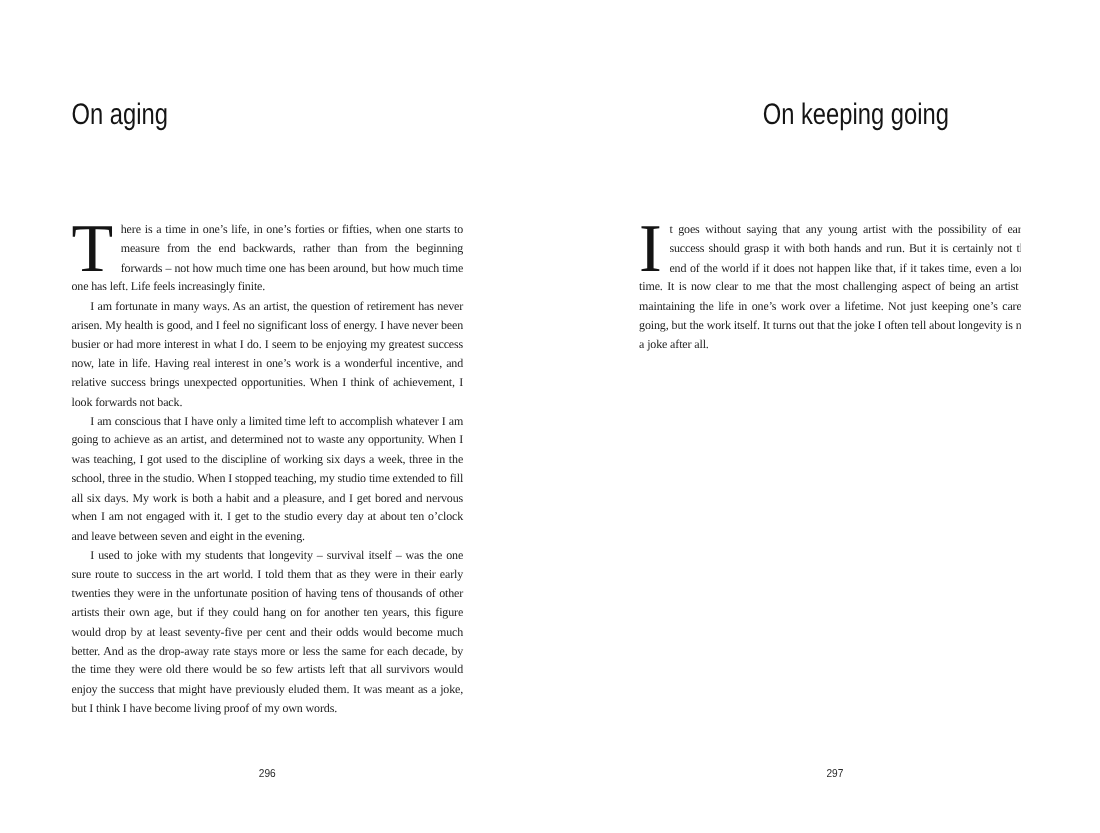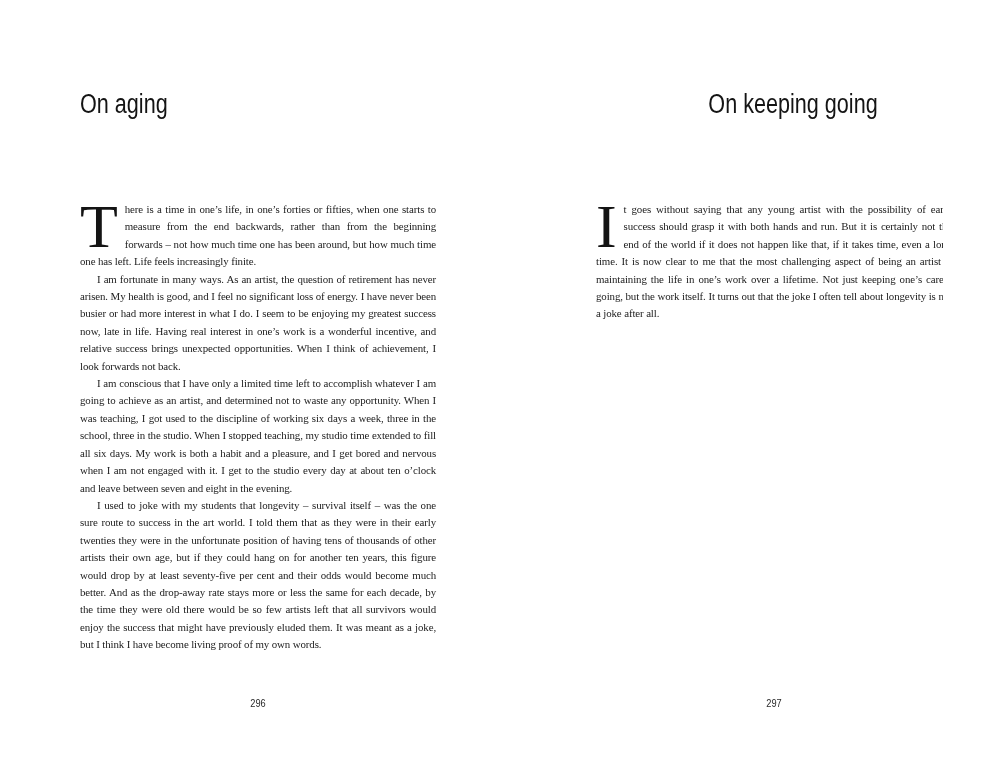--- a/index.html
+++ b/index.html
@@ -8,21 +8,20 @@
     background: #ffffff;
   }
   .spread {
     position: relative;
     width: 928px;
     height: 757px;
     background: #ffffff;
     overflow: hidden;
     font-family: "Liberation Serif", "DejaVu Serif", serif;
     color: #1f1f1f;
-    margin-left: 15px;
   }
   .heading {
     position: absolute;
     top: 91px;
     margin: 0;
     font-family: "Liberation Sans", "DejaVu Sans", sans-serif;
     font-weight: normal;
     font-size: 27px;
     line-height: 27px;
     color: #141414;

